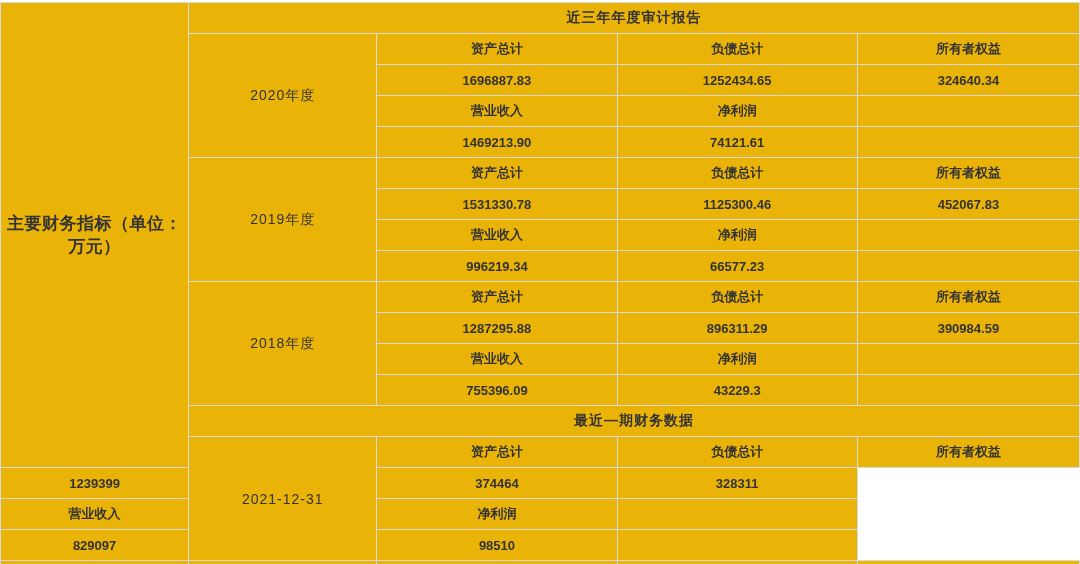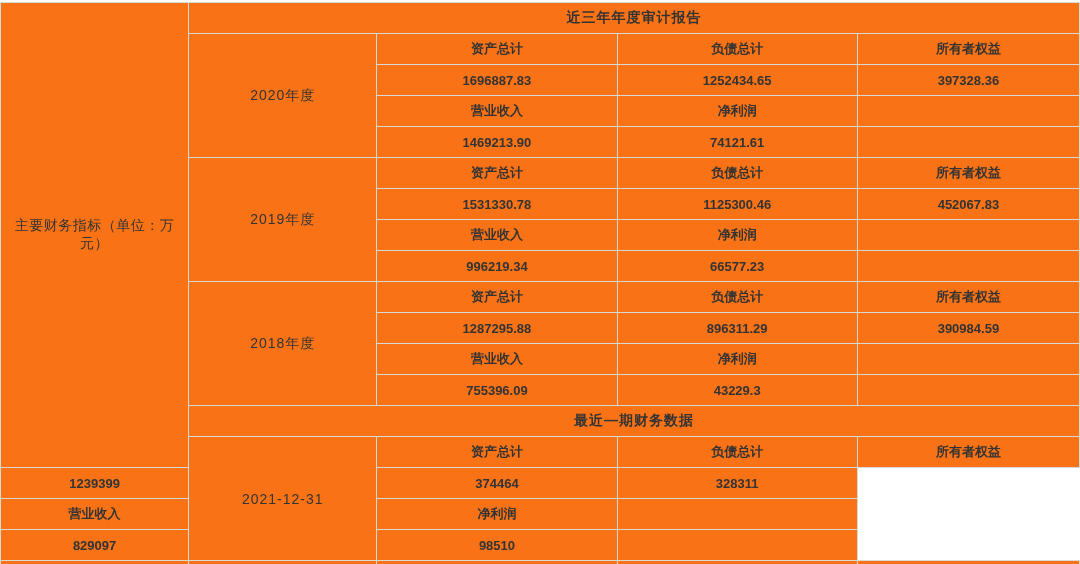--- a/index.html
+++ b/index.html
@@ -26,26 +26,26 @@
     width: 1080px;
     font-size: 13px;
   }
   table.fin td {
     border: 1px solid #d9d9d9;
     padding: 0;
     height: 30px;
     text-align: center;
     vertical-align: middle;
     color: #333333;
-    background: #f97316;
+    background: #eab308;
   }
   .label-cell {
     background: #ebebeb;
-    font-weight: normal;
-    font-size: 14px;
+    font-weight: bold;
+    font-size: 17px;
     letter-spacing: 0.5px;
   }
   .head-cell {
     background: #ebebeb;
     font-weight: bold;
   }
   .year-cell {
     background: #ebebeb;
     font-weight: normal;
     font-size: 14px;
@@ -99,21 +99,21 @@
 
       <tr>
         <td class="year-cell" rowspan="4">2020年度</td>
         <td class="head-cell">资产总计</td>
         <td class="head-cell">负债总计</td>
         <td class="head-cell">所有者权益</td>
       </tr>
       <tr>
         <td class="value-cell">1696887.83</td>
         <td class="value-cell">1252434.65</td>
-        <td class="value-cell">397328.36</td>
+        <td class="value-cell">324640.34</td>
       </tr>
       <tr>
         <td class="head-cell">营业收入</td>
         <td class="head-cell">净利润</td>
         <td class="blank-cell"></td>
       </tr>
       <tr>
         <td class="value-cell">1469213.90</td>
         <td class="value-cell">74121.61</td>
         <td class="blank-cell"></td>

